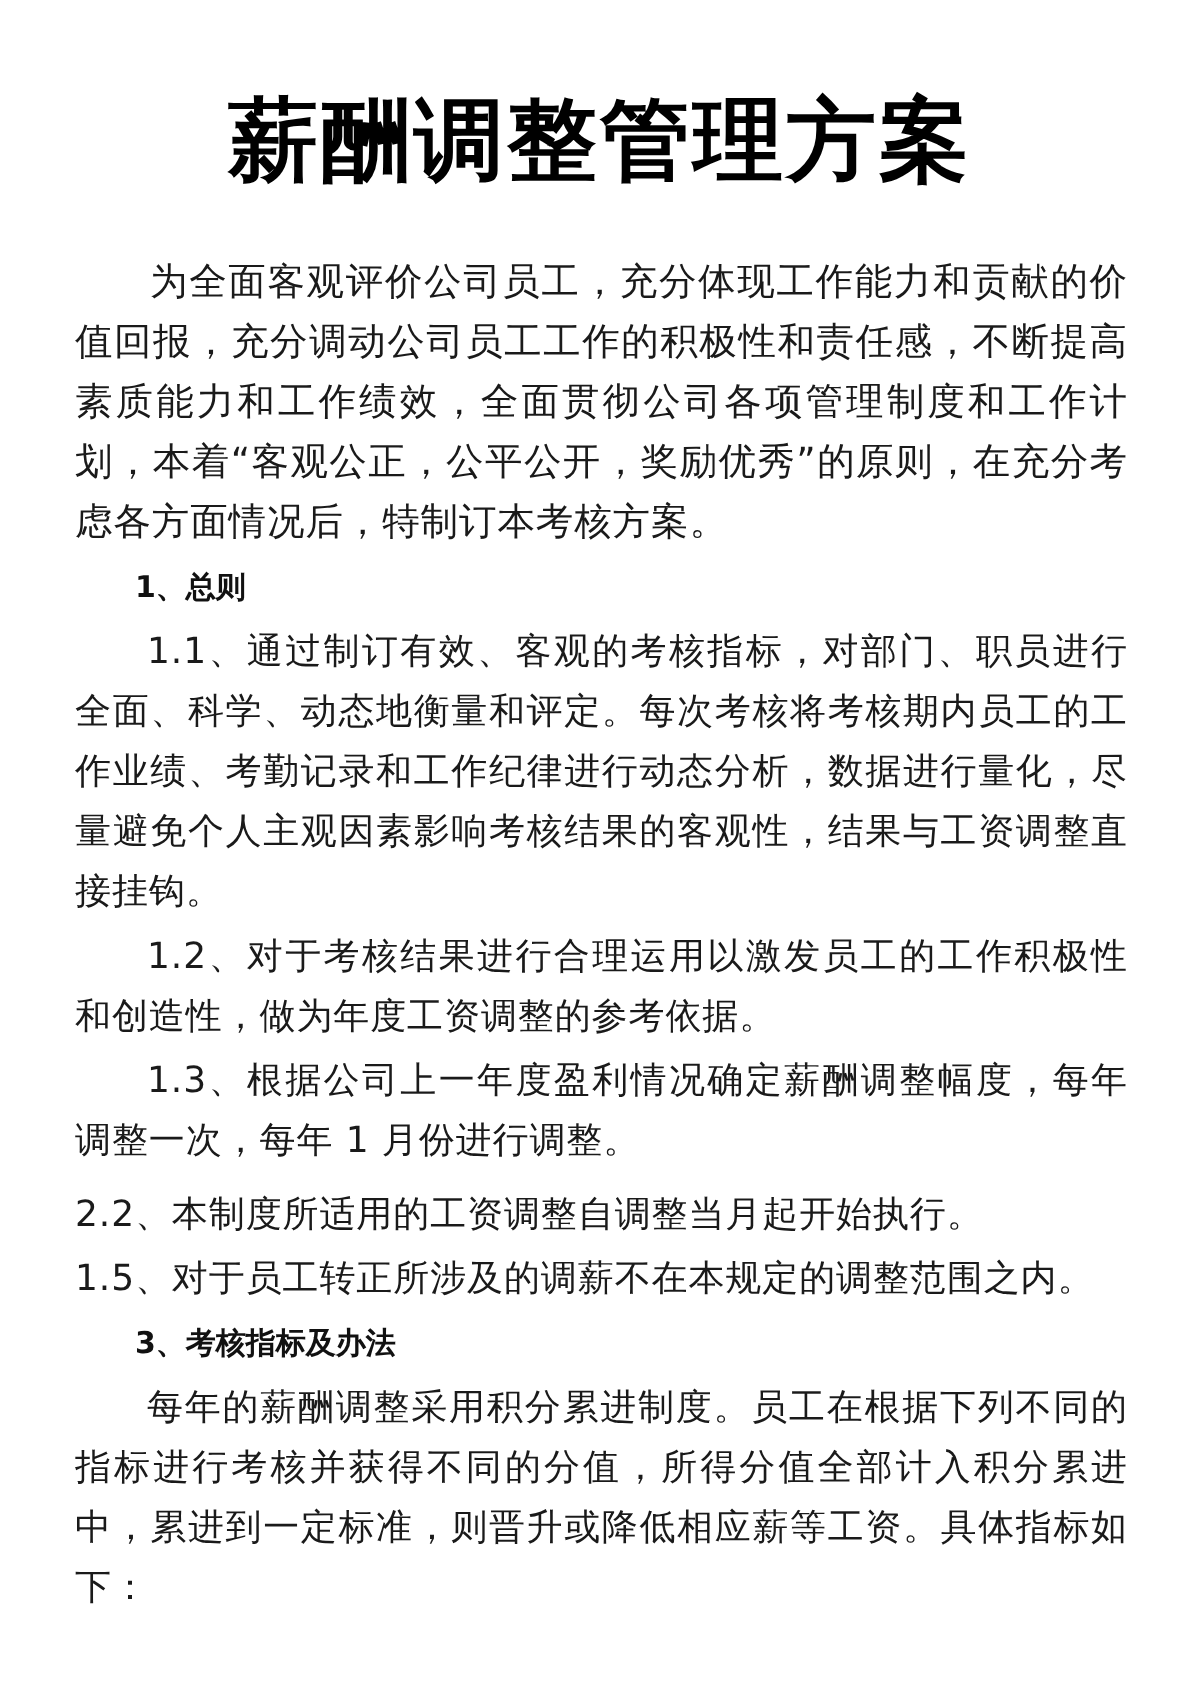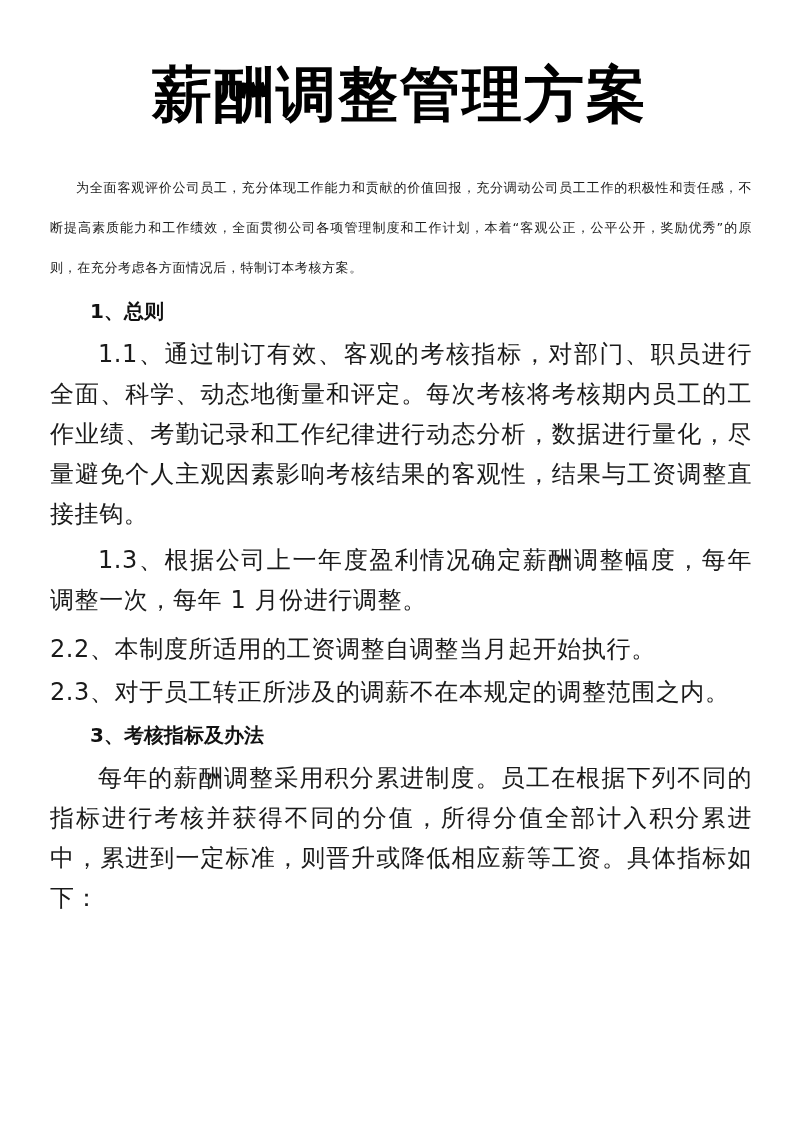--- a/index.html
+++ b/index.html
@@ -37,21 +37,21 @@
       margin: 0;
     }
     .body {
       position: absolute;
       left: 50px;
       top: 168px;
       width: 702px;
     }
     .para {
       margin: 0;
-      font-size: 13px;
+      font-size: 25px;
       line-height: 40px;
       letter-spacing: 0.6px;
       text-align: justify;
       text-indent: 2em;
       color: #1a1a1a;
     }
     .heading {
       margin: 0;
       font-size: 20px;
       line-height: 40px;
@@ -78,28 +78,29 @@
   <h1 class="title">薪酬调整管理方案</h1>
 
   <div class="body">
     <p class="para">为全面客观评价公司员工，充分体现工作能力和贡献的价值回报，充分调动公司员工工作的积极性和责任感，不断提高素质能力和工作绩效，全面贯彻公司各项管理制度和工作计划，本着“客观公正，公平公开，奖励优秀”的原则，在充分考虑各方面情况后，特制订本考核方案。</p>
     <div class="sp"></div>
 
     <p class="heading">1、总则</p>
     <div class="sp"></div>
     <p class="item">1.1、通过制订有效、客观的考核指标，对部门、职员进行全面、科学、动态地衡量和评定。每次考核将考核期内员工的工作业绩、考勤记录和工作纪律进行动态分析，数据进行量化，尽量避免个人主观因素影响考核结果的客观性，结果与工资调整直接挂钩。</p>
     <div class="sp"></div>
+    <p class="item">1.2、对于考核结果进行合理运用以激发员工的工作积极性和创造性，做为年度工资调整的参考依据。</p>
     <div class="sp"></div>
     <p class="item">1.3、根据公司上一年度盈利情况确定薪酬调整幅度，每年调整一次，每年 1 月份进行调整。</p>
     <div class="sp"></div>
 
     <div class="sp"></div>
     <div class="sp"></div>
     <p class="item flush" style="text-indent:0">2.2、本制度所适用的工资调整自调整当月起开始执行。</p>
     <div class="sp"></div>
-    <p class="item flush" style="text-indent:0">2.3、对于员工转正所涉及的调薪不在本规定的调整范围之内。</p>
+    <p class="item flush" style="text-indent:0">1.5、对于员工转正所涉及的调薪不在本规定的调整范围之内。</p>
     <div class="sp"></div>
 
     <p class="heading">3、考核指标及办法</p>
     <div class="sp"></div>
     <p class="item">每年的薪酬调整采用积分累进制度。员工在根据下列不同的指标进行考核并获得不同的分值，所得分值全部计入积分累进中，累进到一定标准，则晋升或降低相应薪等工资。具体指标如下：</p>
   </div>
 </div>
 
 </body></html>

